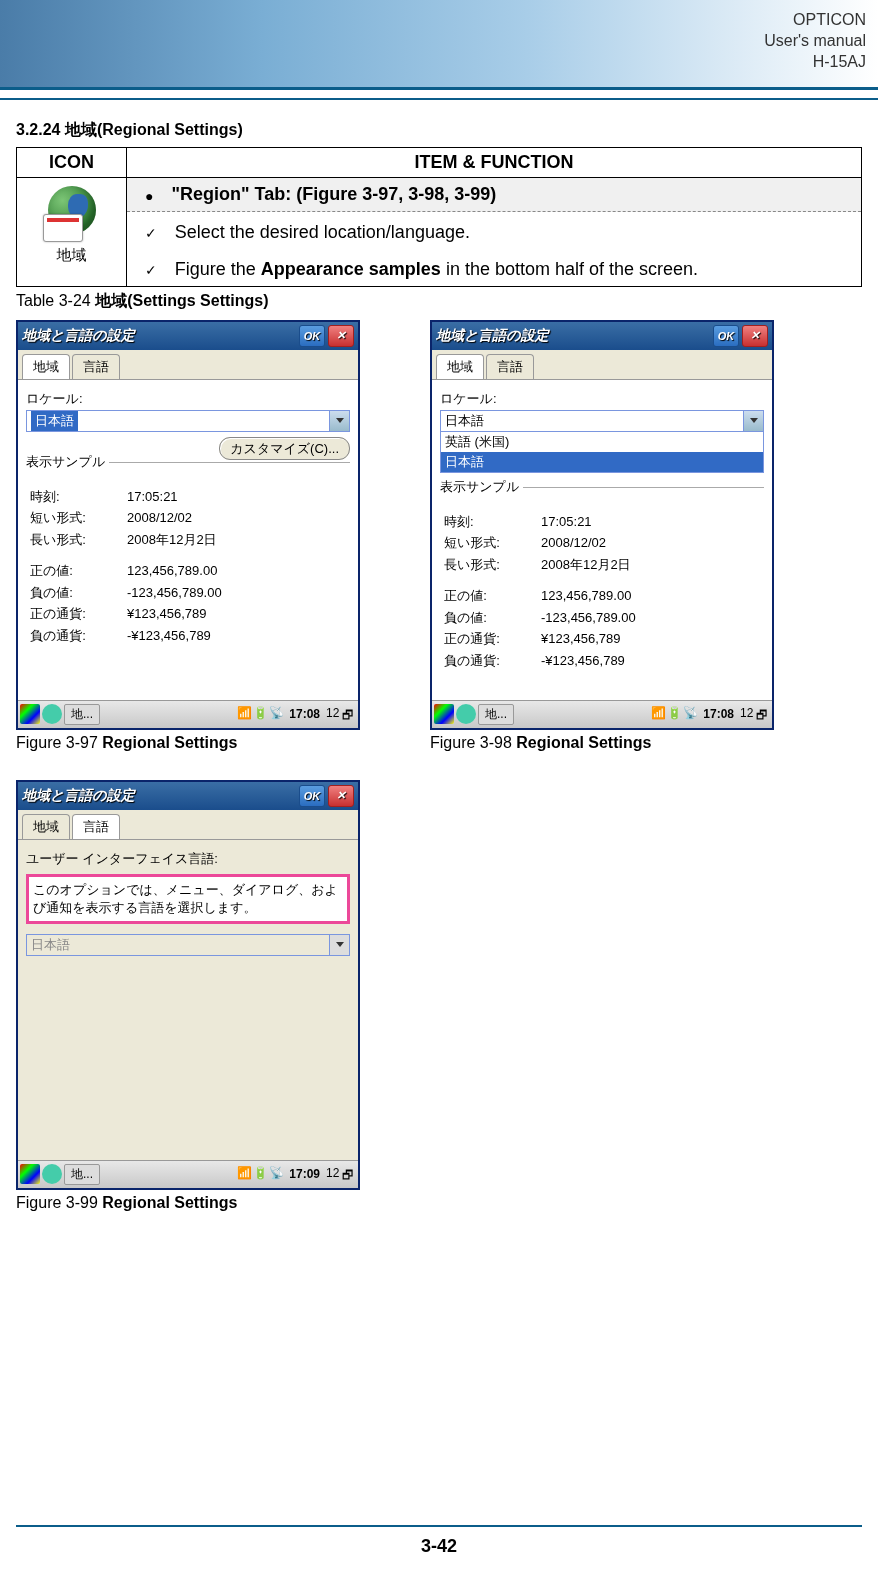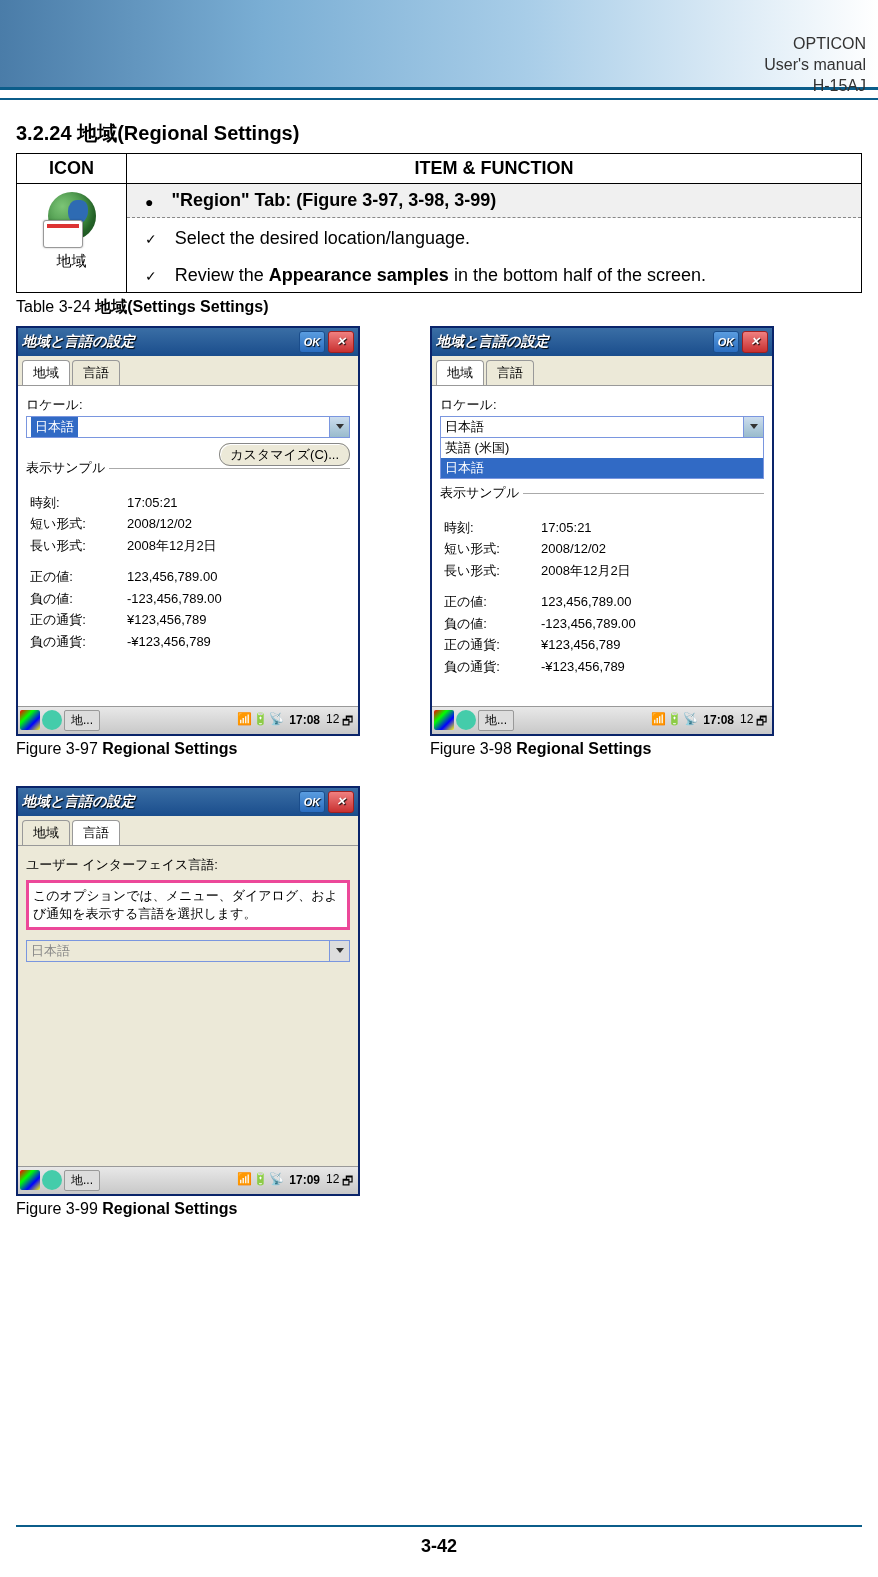--- a/index.html
+++ b/index.html
@@ -17,32 +17,31 @@
     border-bottom: 3px solid #0b5d8a;
   }
   .header-text {
     position: absolute;
     top: 10px;
     right: 12px;
     text-align: right;
     font-size: 16px;
     line-height: 1.3;
     color: #333;
-    margin-top: 24px;
   }
   .thin-line {
     height: 2px;
     background: #0b5d8a;
     margin-top: 8px;
   }
   .content {
     padding: 20px 16px 0 16px;
   }
   .section-title {
-    font-size: 20px;
+    font-size: 16px;
     font-weight: bold;
     margin-bottom: 6px;
   }
   table.main-table {
     border-collapse: collapse;
     width: 100%;
     font-size: 18px;
   }
   table.main-table th, table.main-table td {
     border: 1px solid #000;
@@ -372,21 +371,21 @@
           <span class="bullet-dot">●</span>
           <span>"Region" Tab: (Figure 3-97, 3-98, 3-99)</span>
         </div>
         <div class="check-row">
           <span class="check-mark">✓</span>
           <span>Select the desired location/language.</span>
         </div>
         <div class="check-row">
           <span class="check-mark">✓</span>
           <span>
-            <span>Review the </span><b>Appearance samples</b><span> in the bottom half of the screen.</span>
+            <span>Figure the </span><b>Appearance samples</b><span> in the bottom half of the screen.</span>
           </span>
         </div>
       </td>
     </tr>
   </tbody>
     </table>
 
   <div class="table-caption">
     <span>Table 3-24 </span><b>地域(Settings Settings)</b>
   </div>

